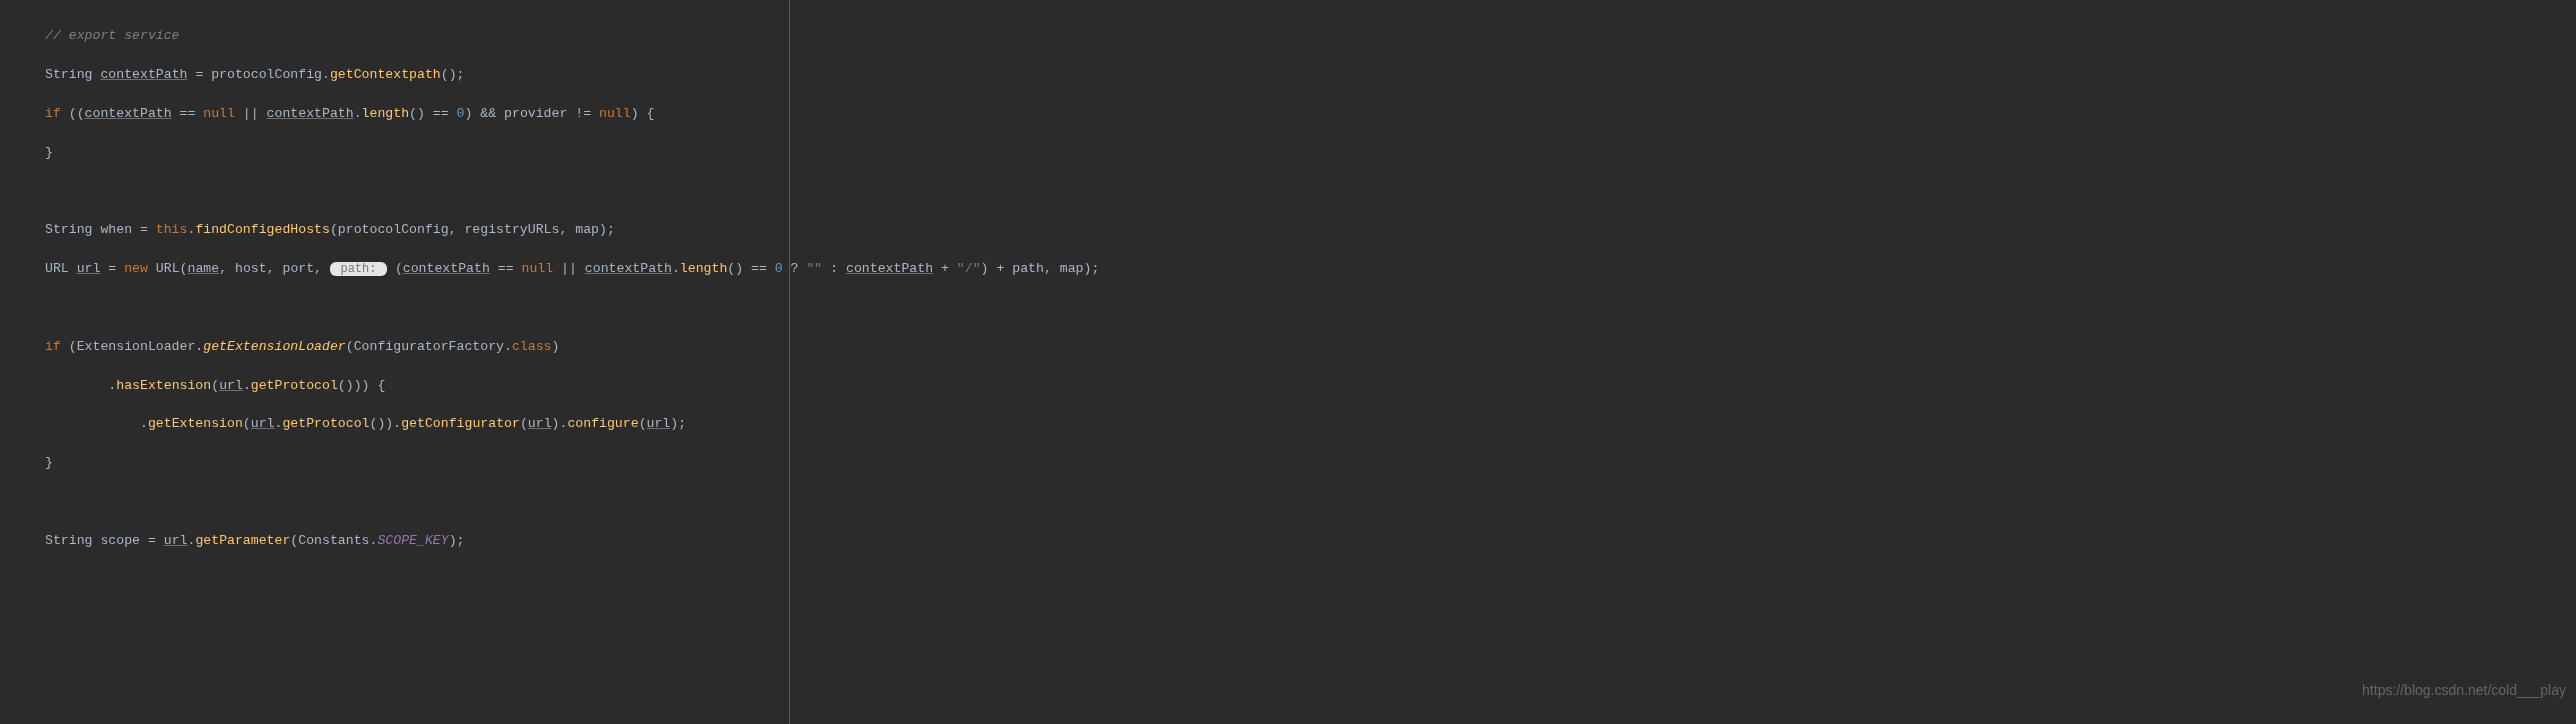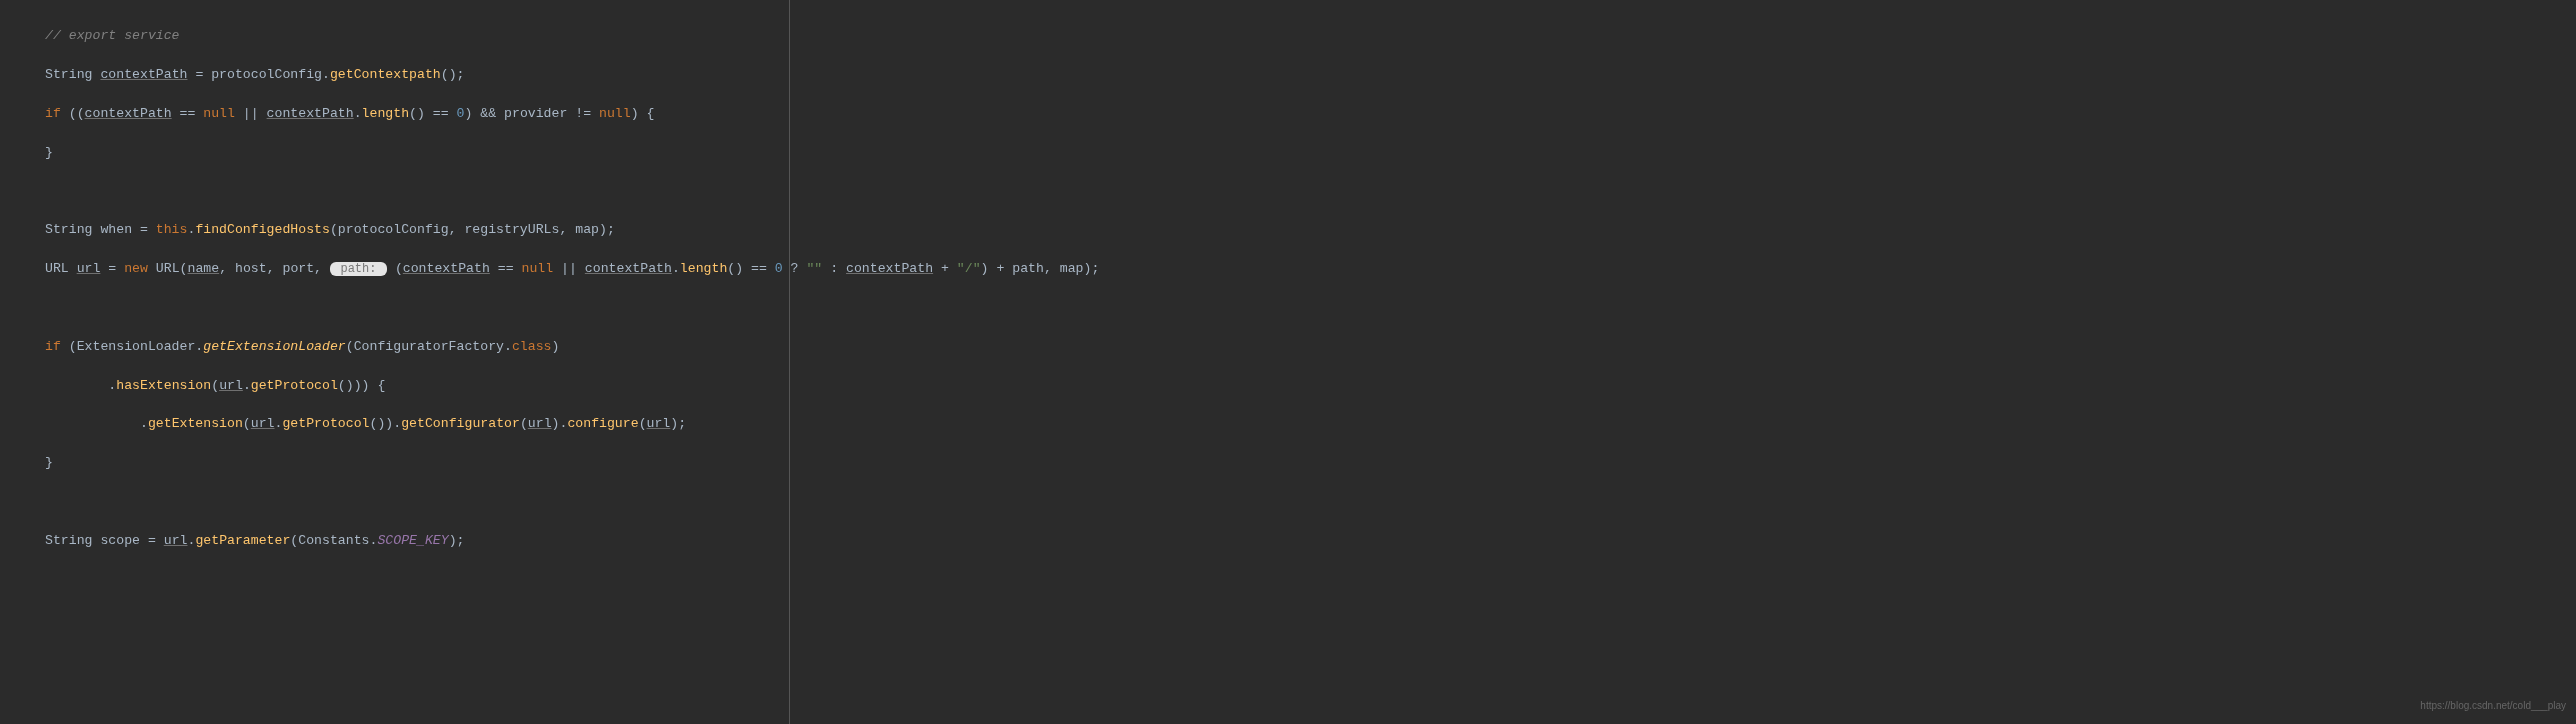--- a/index.html
+++ b/index.html
@@ -45,24 +45,24 @@
     .string { color: #6a8759; }
     .number { color: #6897bb; }
     .method { color: #ffc66d; }
     .static-method { color: #ffc66d; font-style: italic; }
     .static-field { color: #9876aa; font-style: italic; margin-top: 23px; }
     .underline { text-decoration: underline; text-decoration-color: #707070; }
     .brace { color: #a9b7c6; }
     .hint { color: #787878; background-color: #e5e5e5; padding: 0 3.3px; border-radius: 6px; font-size: 12px;}
     .watermark {
       position: absolute;
-      bottom: 11px;
+      bottom: 23px;
       right: 10px;
       color: #666;
-      font-size: 10px;
+      font-size: 14px;
       font-family: Arial, sans-serif;
     }
   </style>
 </head>
 <body>
 
 <div class="editor-container">
   <div class="code-area">
 <span class="code-line"><span class="comment">// export service</span></span>
 <span class="code-line"><span class="type">String</span> <span class="underline">contextPath</span><span> = protocolConfig.</span><span class="method">getContextpath</span><span>();</span></span>

